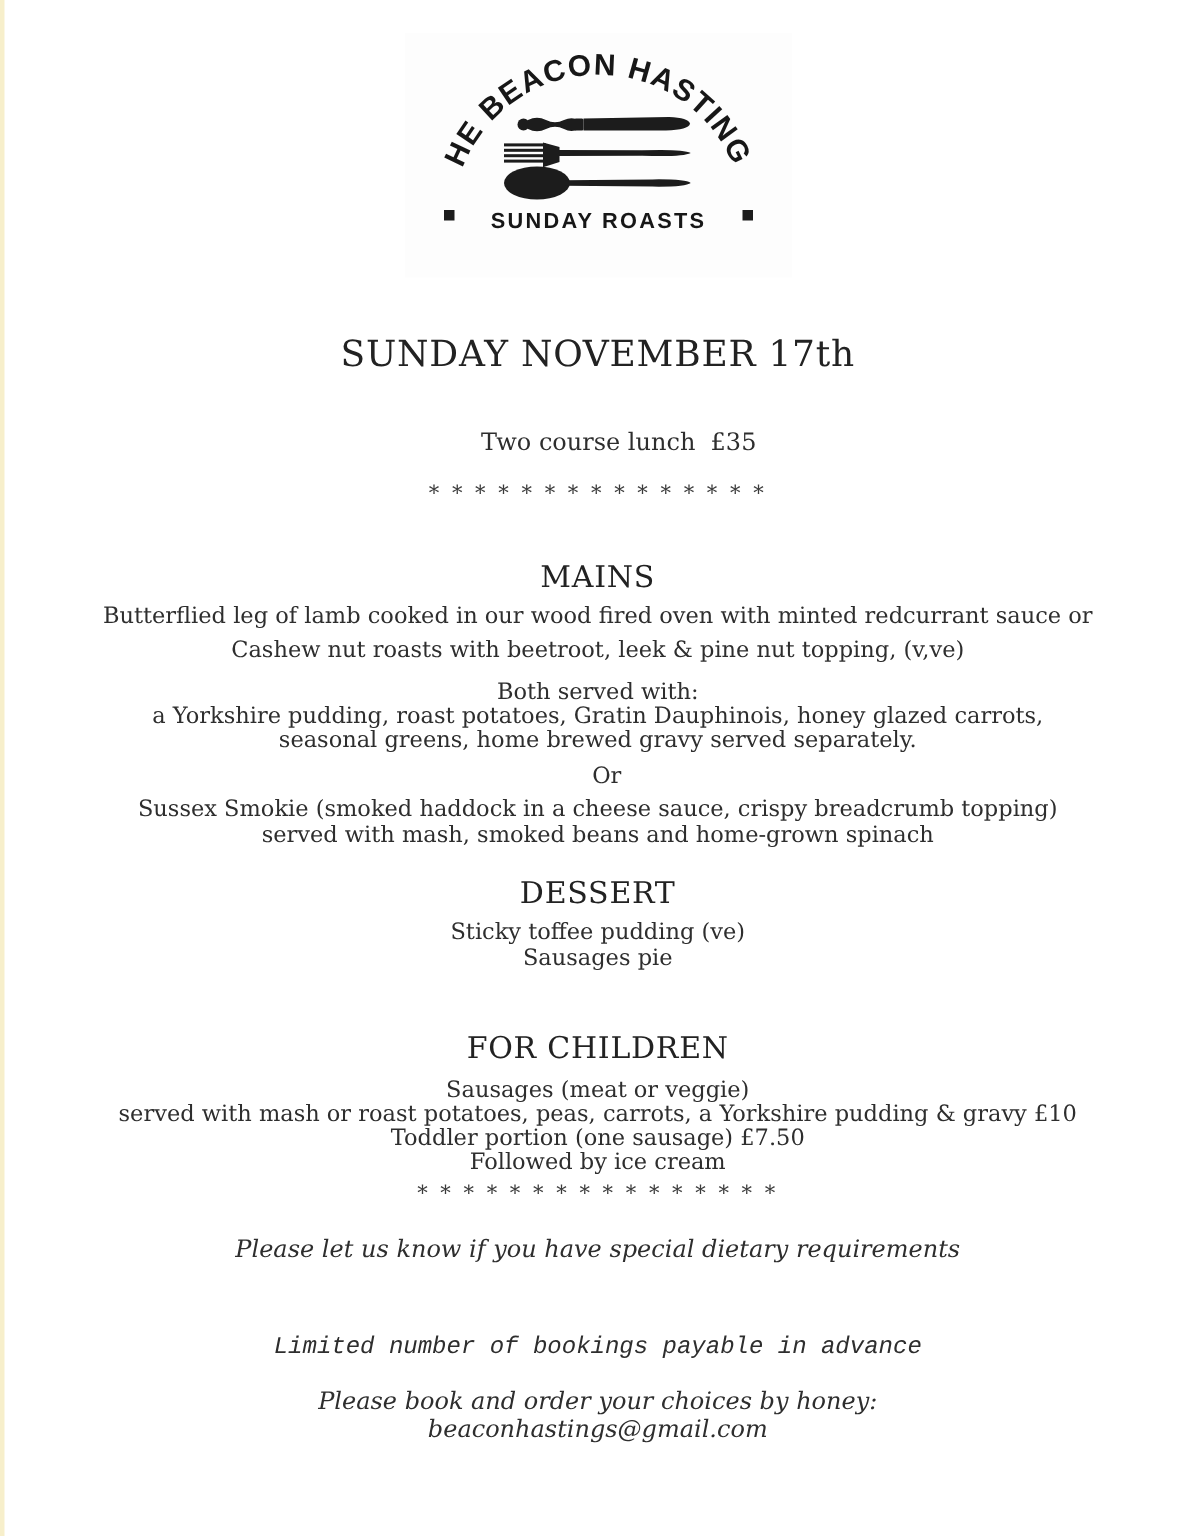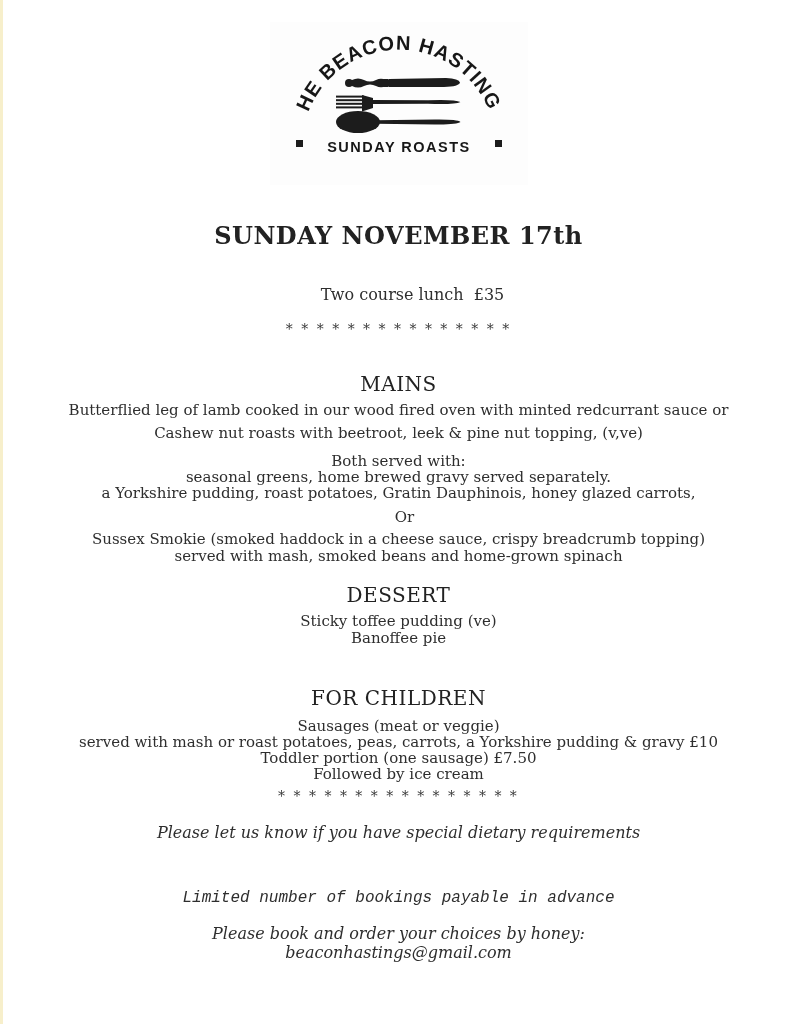--- a/index.html
+++ b/index.html
@@ -27,21 +27,21 @@
   }
   .logo{
     width:258px;height:163px;
     margin:22px auto 0;
     background:#fdfdfd;
   }
   .logo svg{display:block;}
   .title{
     font-size:24px;line-height:30px;margin:36px 0 0;
     letter-spacing:0.5px;color:var(--heading);
-    font-weight:bold;white-space:nowrap;
+    font-weight:normal;white-space:nowrap;
   }
   .offer{font-size:16px;line-height:22px;margin-top:33px;white-space:nowrap;padding-left:28px;}
   .stars{
     font-size:14px;line-height:18px;letter-spacing:2px;color:#3c3c3c;
     white-space:nowrap;
   }
   .stars.first{margin-top:14px;}
   .stars.second{margin-top:5px;}
   .sec-heading{
     font-size:20px;line-height:26px;color:var(--heading);
@@ -112,35 +112,35 @@
   <div class="offer">Two course lunch &nbsp;£35</div>
 
   <div class="stars first">* * * * * * * * * * * * * * *</div>
 
   <h2 class="sec-heading h-mains">MAINS</h2>
   <div class="line line-lamb">Butterflied leg of lamb cooked in our wood fired oven with minted redcurrant sauce or</div>
   <div class="line line-cashew">Cashew nut roasts with beetroot, leek &amp; pine nut topping, (v,ve)</div>
 
   <div class="group group-served">
     <div>Both served with:</div>
+    <div>a Yorkshire pudding, roast potatoes, Gratin Dauphinois, honey glazed carrots,</div>
     <div>seasonal greens, home brewed gravy served separately.</div>
-    <div>a Yorkshire pudding, roast potatoes, Gratin Dauphinois, honey glazed carrots,</div>
   </div>
 
   <div class="line line-or">Or</div>
 
   <div class="group group-sussex">
     <div>Sussex Smokie (smoked haddock in a cheese sauce, crispy breadcrumb topping)</div>
     <div>served with mash, smoked beans and home-grown spinach</div>
   </div>
 
   <h2 class="sec-heading h-dessert">DESSERT</h2>
   <div class="group group-dessert">
     <div>Sticky toffee pudding (ve)</div>
-    <div>Banoffee pie</div>
+    <div>Sausages pie</div>
   </div>
 
   <h2 class="sec-heading h-children">FOR CHILDREN</h2>
   <div class="group group-children">
     <div>Sausages (meat or veggie)</div>
     <div>served with mash or roast potatoes, peas, carrots, a Yorkshire pudding &amp; gravy £10</div>
     <div>Toddler portion (one sausage) £7.50</div>
     <div>Followed by ice cream</div>
   </div>
 

